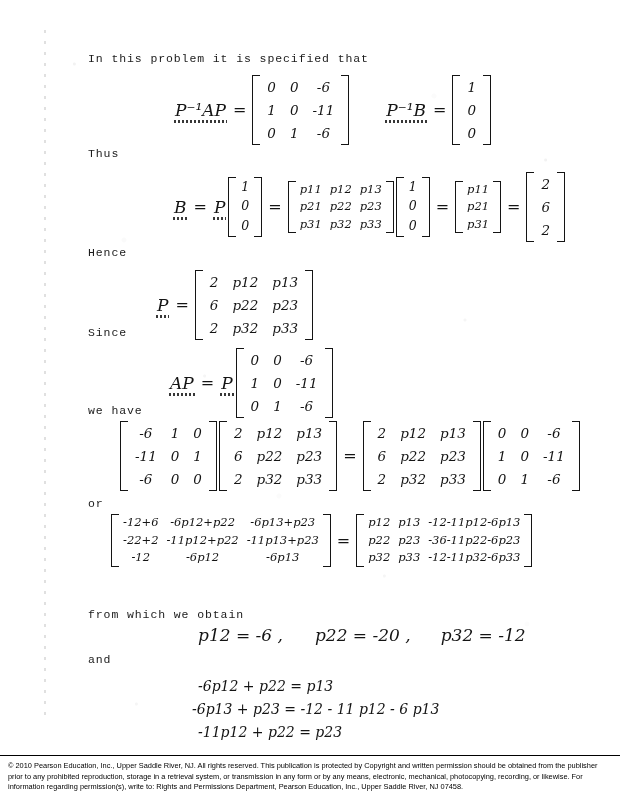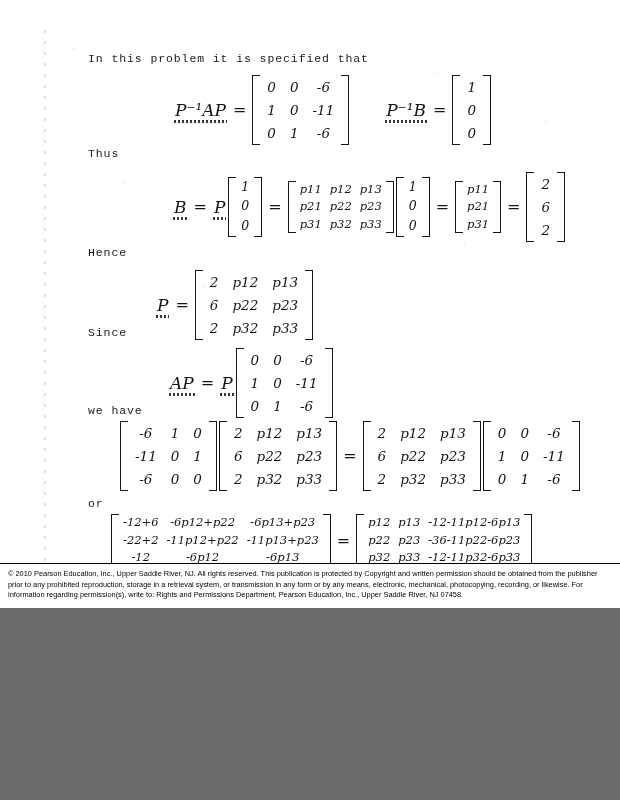--- a/index.html
+++ b/index.html
@@ -9,21 +9,21 @@
   }
   body {
     width: 620px;
     height: 800px;
     overflow: hidden;
     font-family: "Liberation Serif", serif;
   }
   .page {
     position: relative;
     width: 620px;
-    height: 608px;
+    height: 800px;
     background: #ffffff;
     background-image:
       radial-gradient(circle at 20% 30%, rgba(0,0,0,0.018) 0 2px, transparent 3px),
       radial-gradient(circle at 70% 12%, rgba(0,0,0,0.015) 0 2px, transparent 3px),
       radial-gradient(circle at 45% 62%, rgba(0,0,0,0.015) 0 2px, transparent 3px),
       radial-gradient(circle at 85% 78%, rgba(0,0,0,0.012) 0 2px, transparent 3px);
     overflow: hidden;
     color: #111;
   }
   

